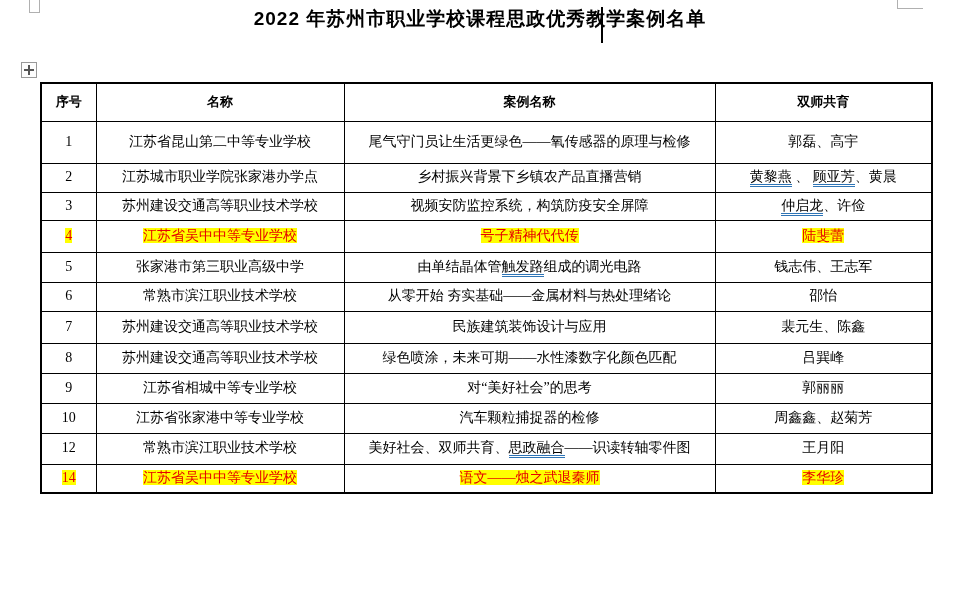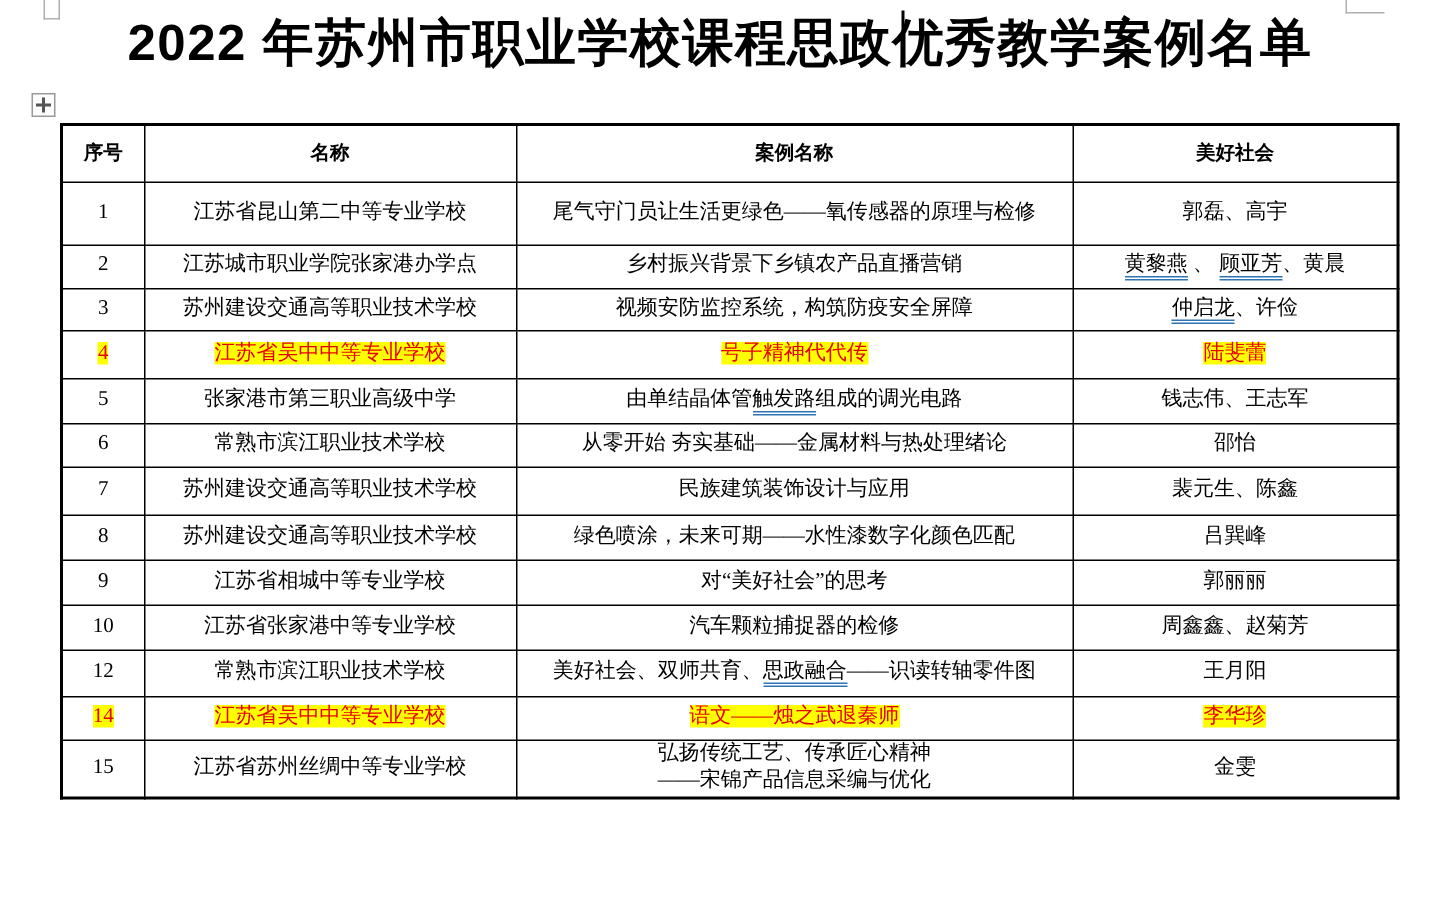--- a/index.html
+++ b/index.html
@@ -4,21 +4,21 @@
 <style>
   html,body{margin:0;padding:0;}
   body{
     width:960px;height:613px;overflow:hidden;position:relative;
     background:#ffffff;font-family:"Liberation Serif",serif;
     --hl:#ffff00;--hlt:#e60000;--ul:#2e74b5;--bd:#000000;
   }
   .doc-title{
     margin:0;padding-top:6px;text-align:center;
     font-family:"Liberation Sans",sans-serif;
-    font-size:34px;font-weight:bold;color:#000;letter-spacing:1px;
+    font-size:19px;font-weight:bold;color:#000;letter-spacing:1px;
   }
   .text-cursor{position:absolute;left:601px;top:7px;width:2px;height:36px;background:#000;}
   .corner-mark-left{position:absolute;left:29px;top:0;width:9px;height:12px;
     border-left:1px solid #b0b0b0;border-right:1px solid #b0b0b0;border-bottom:1px solid #b0b0b0;}
   .corner-mark-right{position:absolute;left:897px;top:0;width:25px;height:8px;
     border-left:1px solid #b0b0b0;border-bottom:1px solid #b0b0b0;}
   .move-handle{position:absolute;left:21px;top:62px;width:14px;height:14px;
     border:1px solid #999;background:#fdfdfd;cursor:move;}
   .move-icon{position:absolute;left:0;top:0;width:100%;height:100%;}
   .move-icon::before{content:"";position:absolute;left:2px;top:6px;width:10px;height:2px;background:#555;}
@@ -73,21 +73,21 @@
     <col class="w-no">
       <col class="w-school">
       <col class="w-case">
       <col class="w-auth">
   </colgroup>
   <thead>
     <tr>
       <th>序号</th>
       <th>名称</th>
       <th>案例名称</th>
-      <th>美好社会</th>
+      <th>双师共育</th>
     </tr>
   </thead>
   <tbody>
       <tr>
         <td><span>1</span></td>
         <td><span>江苏省昆山第二中等专业学校</span></td>
         <td><span>尾气守门员让生活更绿色——氧传感器的原理与检修</span></td>
         <td><span>郭磊、高宇</span></td>
       </tr>
       <tr>
@@ -149,20 +149,14 @@
         <td><span>常熟市滨江职业技术学校</span></td>
         <td><span>美好社会、双师共育、</span><span class="du">思政融合</span><span>——识读转轴零件图</span></td>
         <td><span>王月阳</span></td>
       </tr>
       <tr>
         <td><span class="hl">14</span></td>
         <td><span class="hl">江苏省吴中中等专业学校</span></td>
         <td><span class="hl">语文——烛之武退秦师</span></td>
         <td><span class="hl">李华珍</span></td>
       </tr>
-      <tr>
-        <td><span>15</span></td>
-        <td><span>江苏省苏州丝绸中等专业学校</span></td>
-        <td><span>弘扬传统工艺、传承匠心精神</span><br><span>——宋锦产品信息采编与优化</span></td>
-        <td><span>金雯</span></td>
-      </tr>
     </tbody>
 </table>
 
 </body></html>

